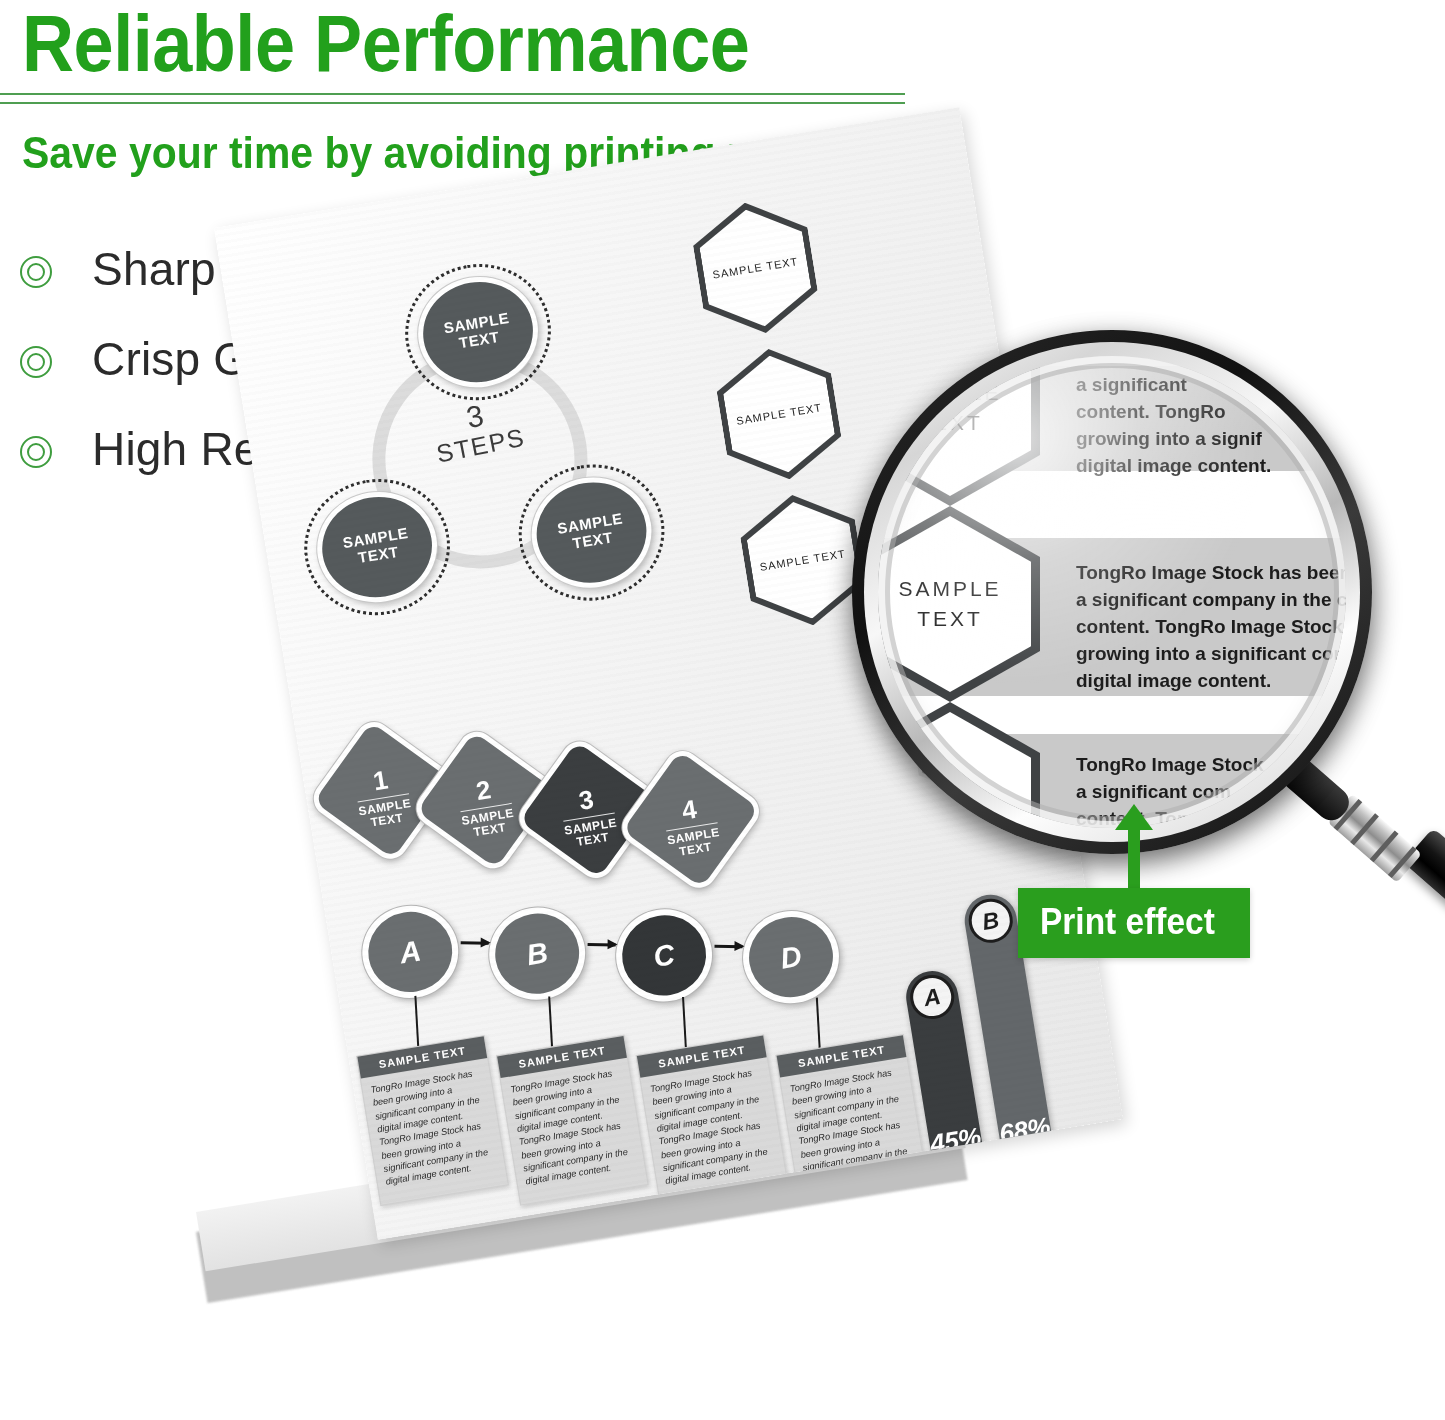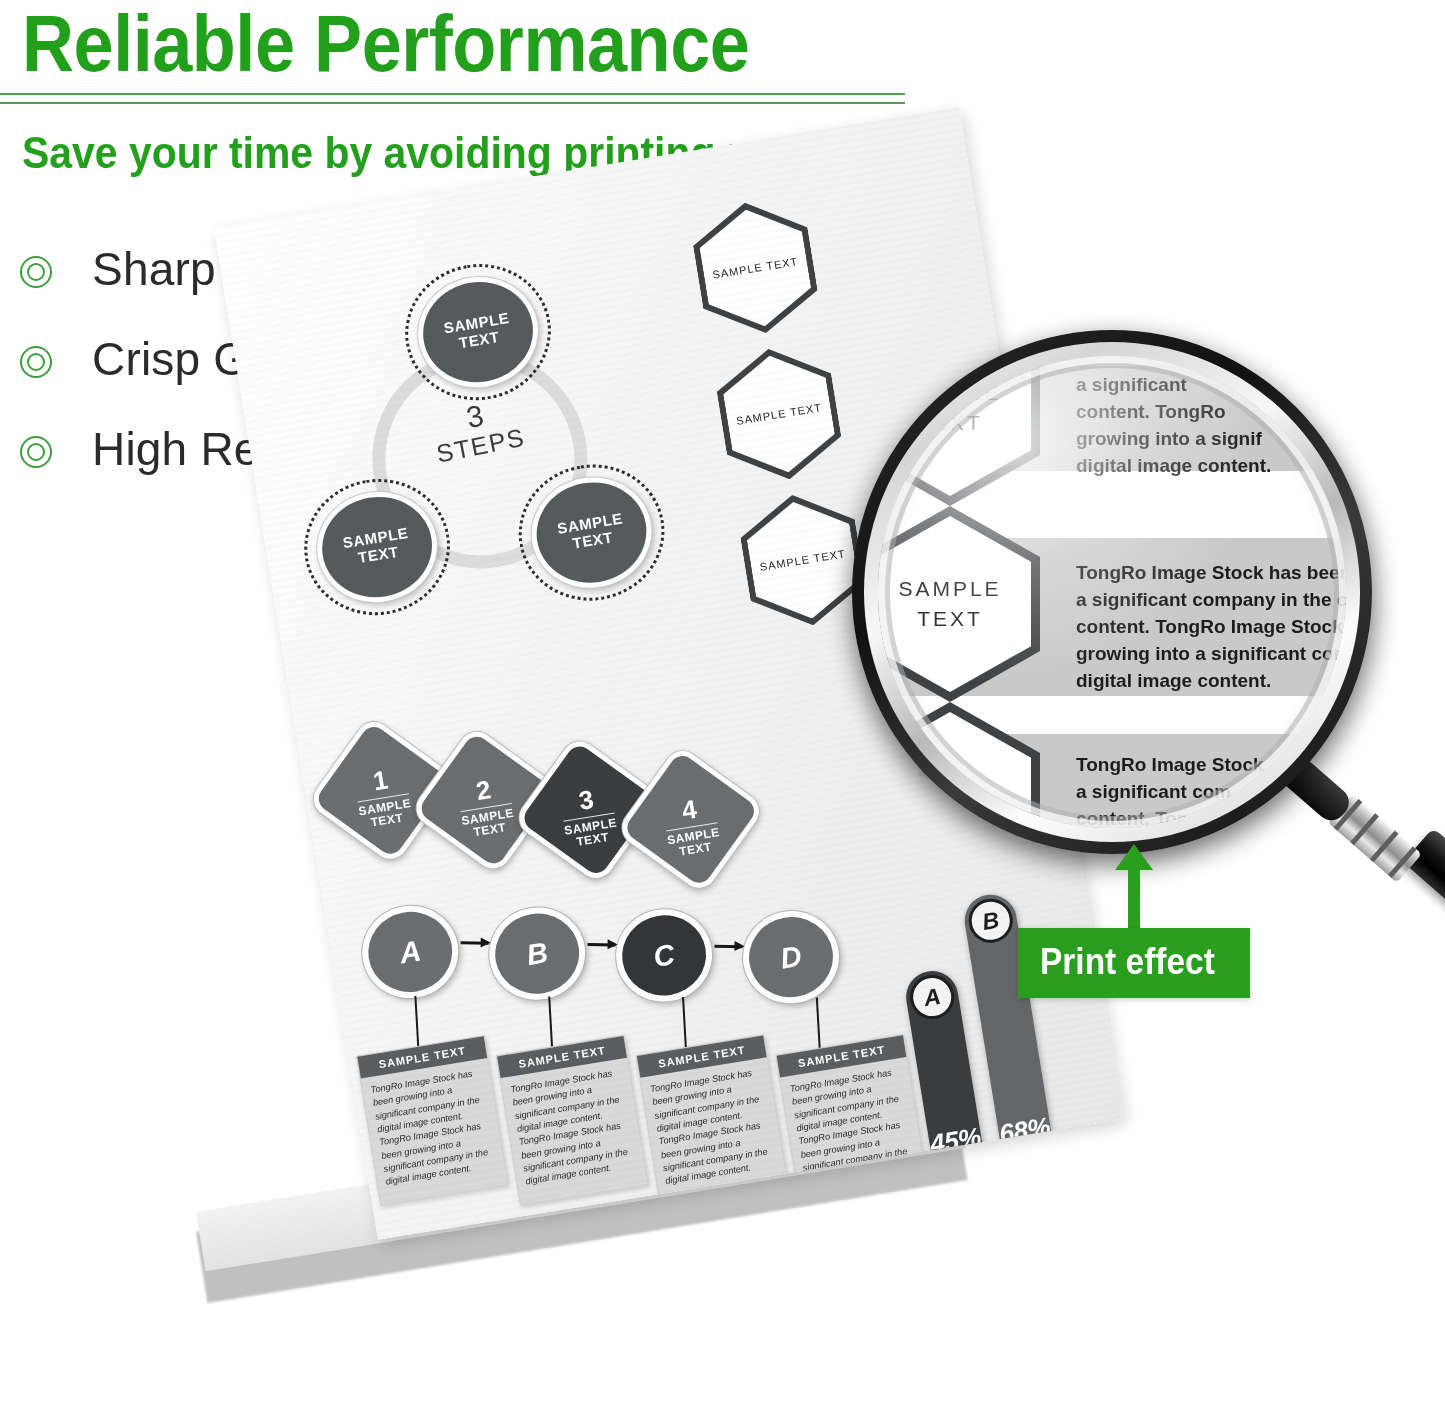--- a/index.html
+++ b/index.html
@@ -188,21 +188,21 @@
   #handle-ferrule{position:absolute;left:500px;top:471px;width:92px;height:38px;
        border-radius:5px;transform:rotate(41deg);transform-origin:left center;
        background:linear-gradient(180deg,#fafafa 0%,#c2c2c2 22%,#8d8d8d 48%,#e8e8e8 72%,#9d9d9d 100%);}
   #handle-ferrule .ring{position:absolute;top:0;width:5px;height:38px;background:#5e5e5e;}
   #handle-grip{position:absolute;left:578px;top:504px;width:150px;height:46px;
        border-radius:8px 20px 20px 8px;transform:rotate(41deg);transform-origin:left center;
        background:linear-gradient(180deg,#4a4a4a 0%,#141414 40%,#000 70%,#2e2e2e 100%);
        box-shadow:2px 4px 10px rgba(0,0,0,.4);}
 
   
-  #callout{position:absolute;left:1018px;top:928px;}
+  #callout{position:absolute;left:1018px;top:888px;}
   #callout-badge{position:relative;background:#2a9e1e;padding:13px 22px 15px;
        box-shadow:0 2px 6px rgba(0,0,0,.18);}
   #callout-label{color:#ffffff;font-size:36px;font-weight:bold;
        transform:scaleX(0.93);transform-origin:left center;display:inline-block;
        white-space:nowrap;letter-spacing:0px;}
   #callout-arrow{position:absolute;left:110px;top:-62px;width:12px;height:62px;background:#2a9e1e;}
   #callout-arrow::before{content:"";position:absolute;left:-13px;top:-22px;
        border-left:19px solid transparent;border-right:19px solid transparent;
        border-bottom:26px solid #2a9e1e;}
 </style>

